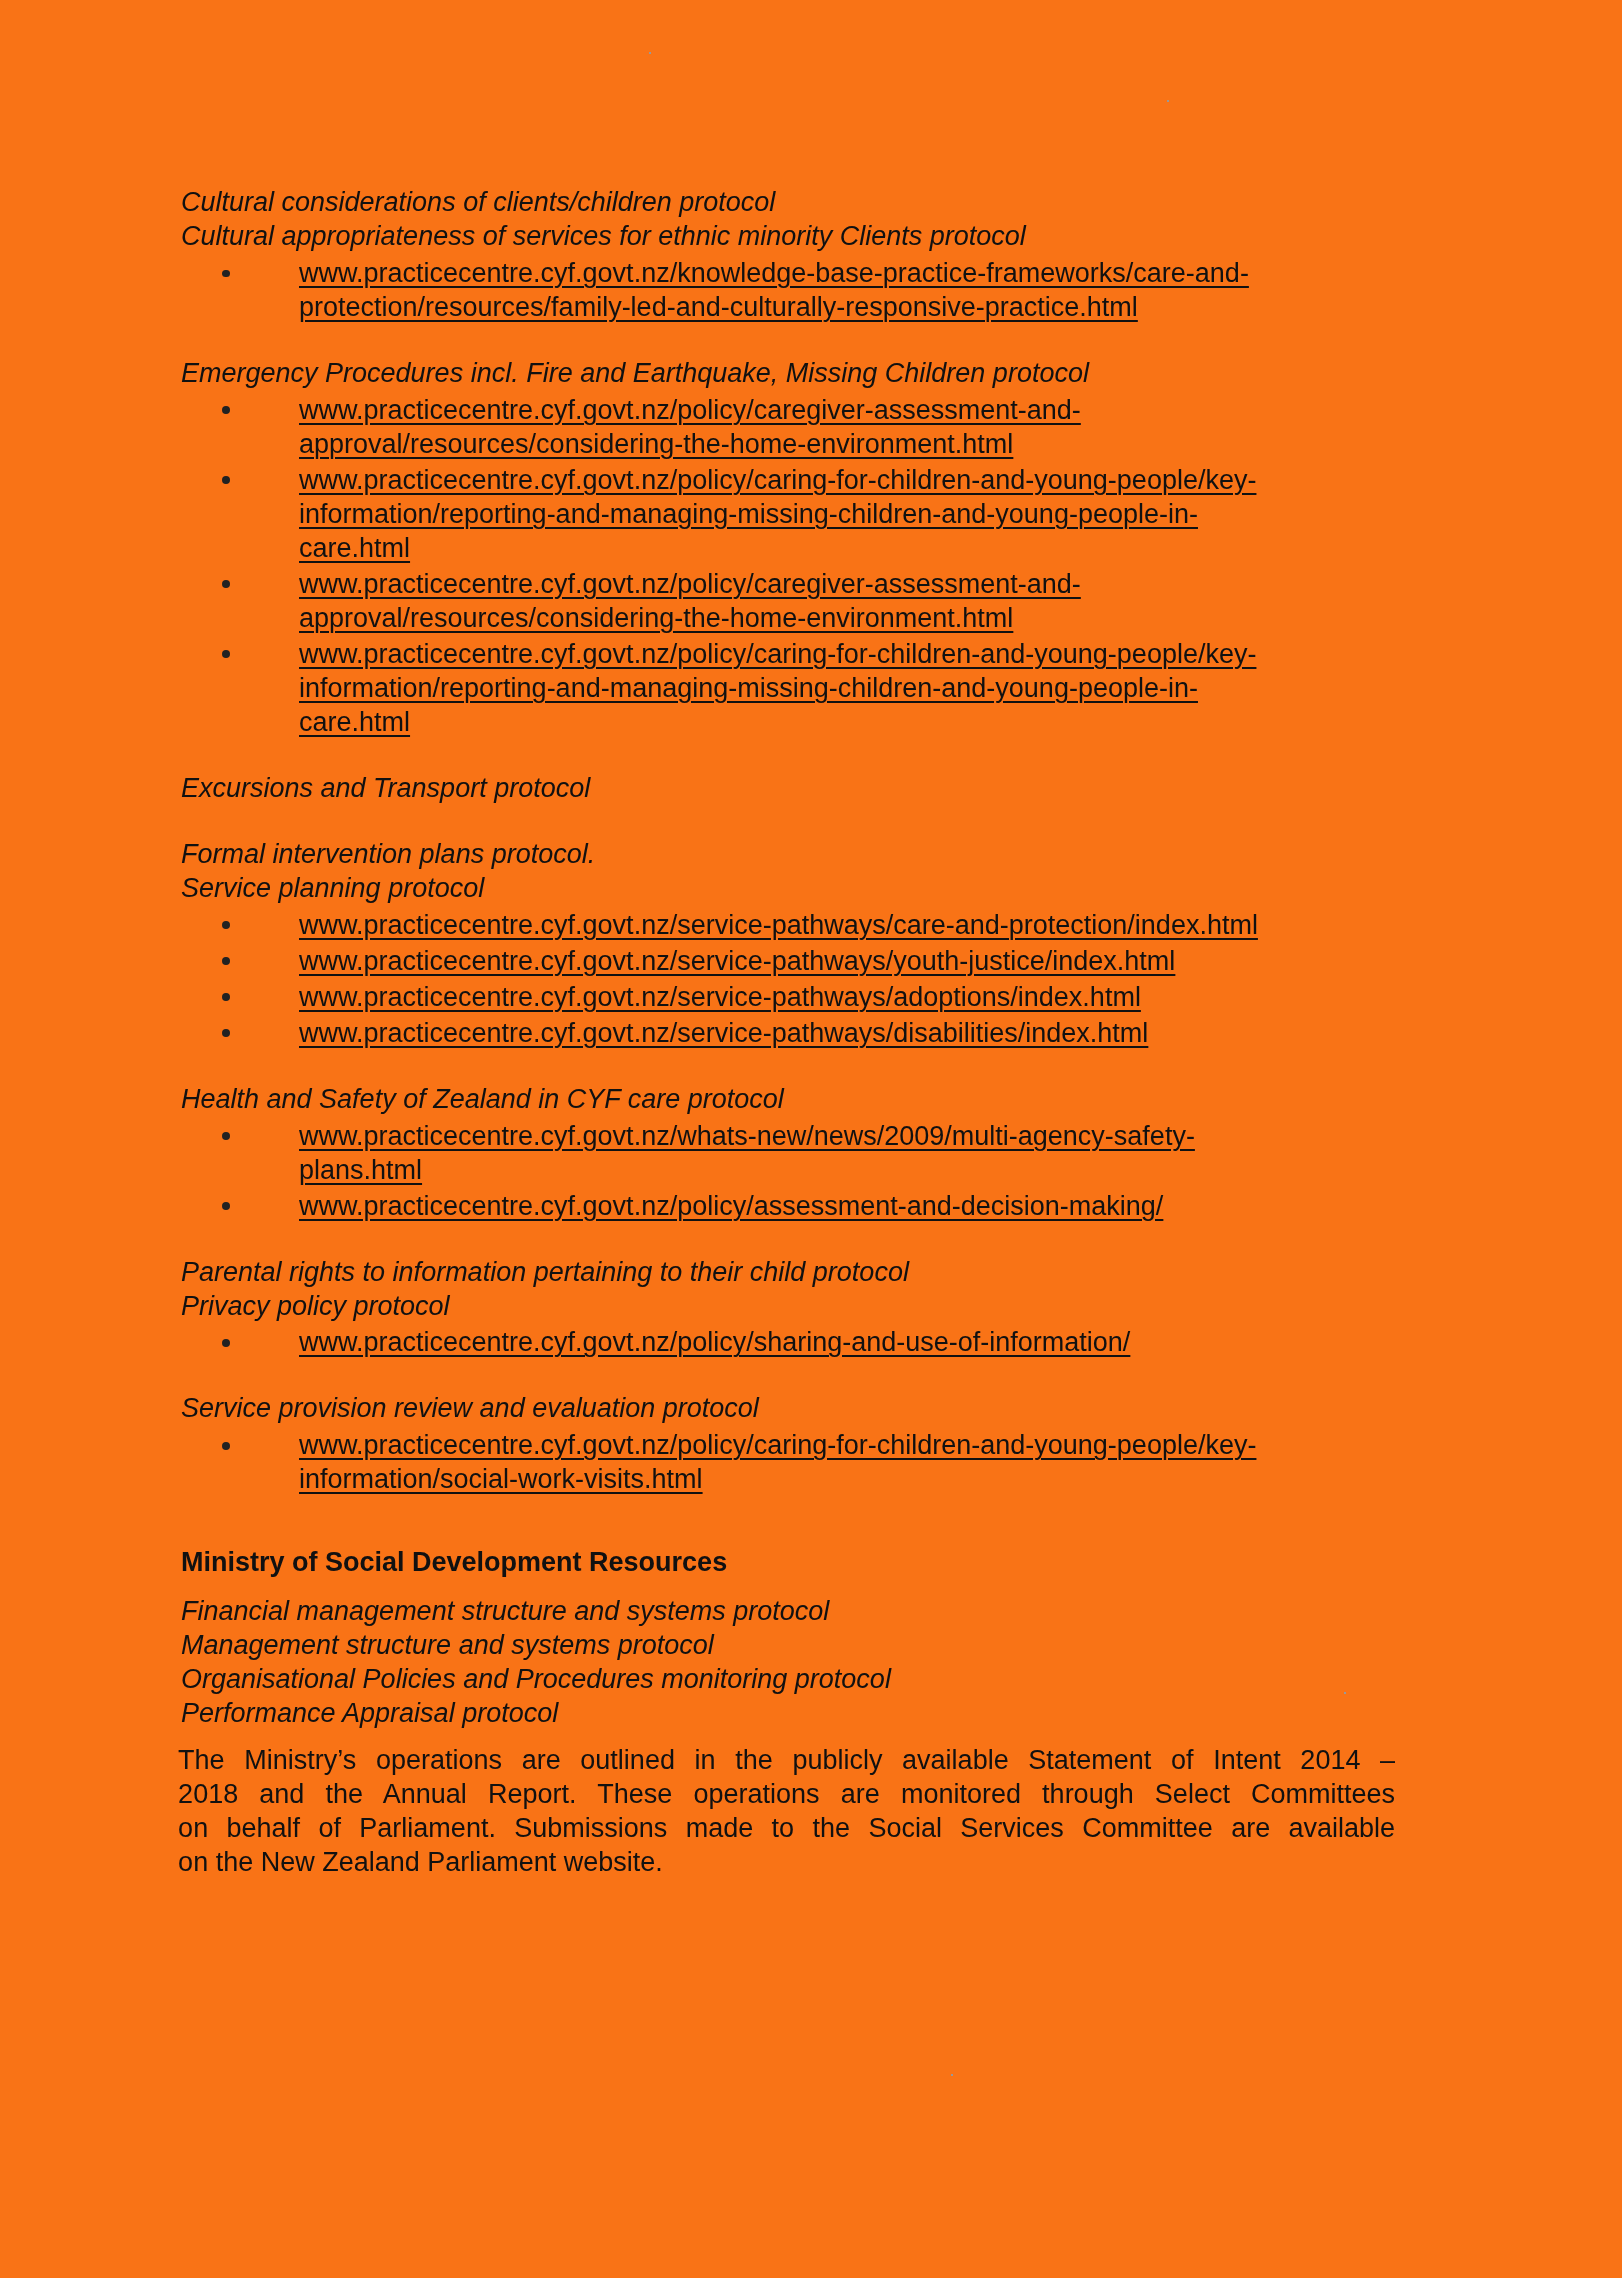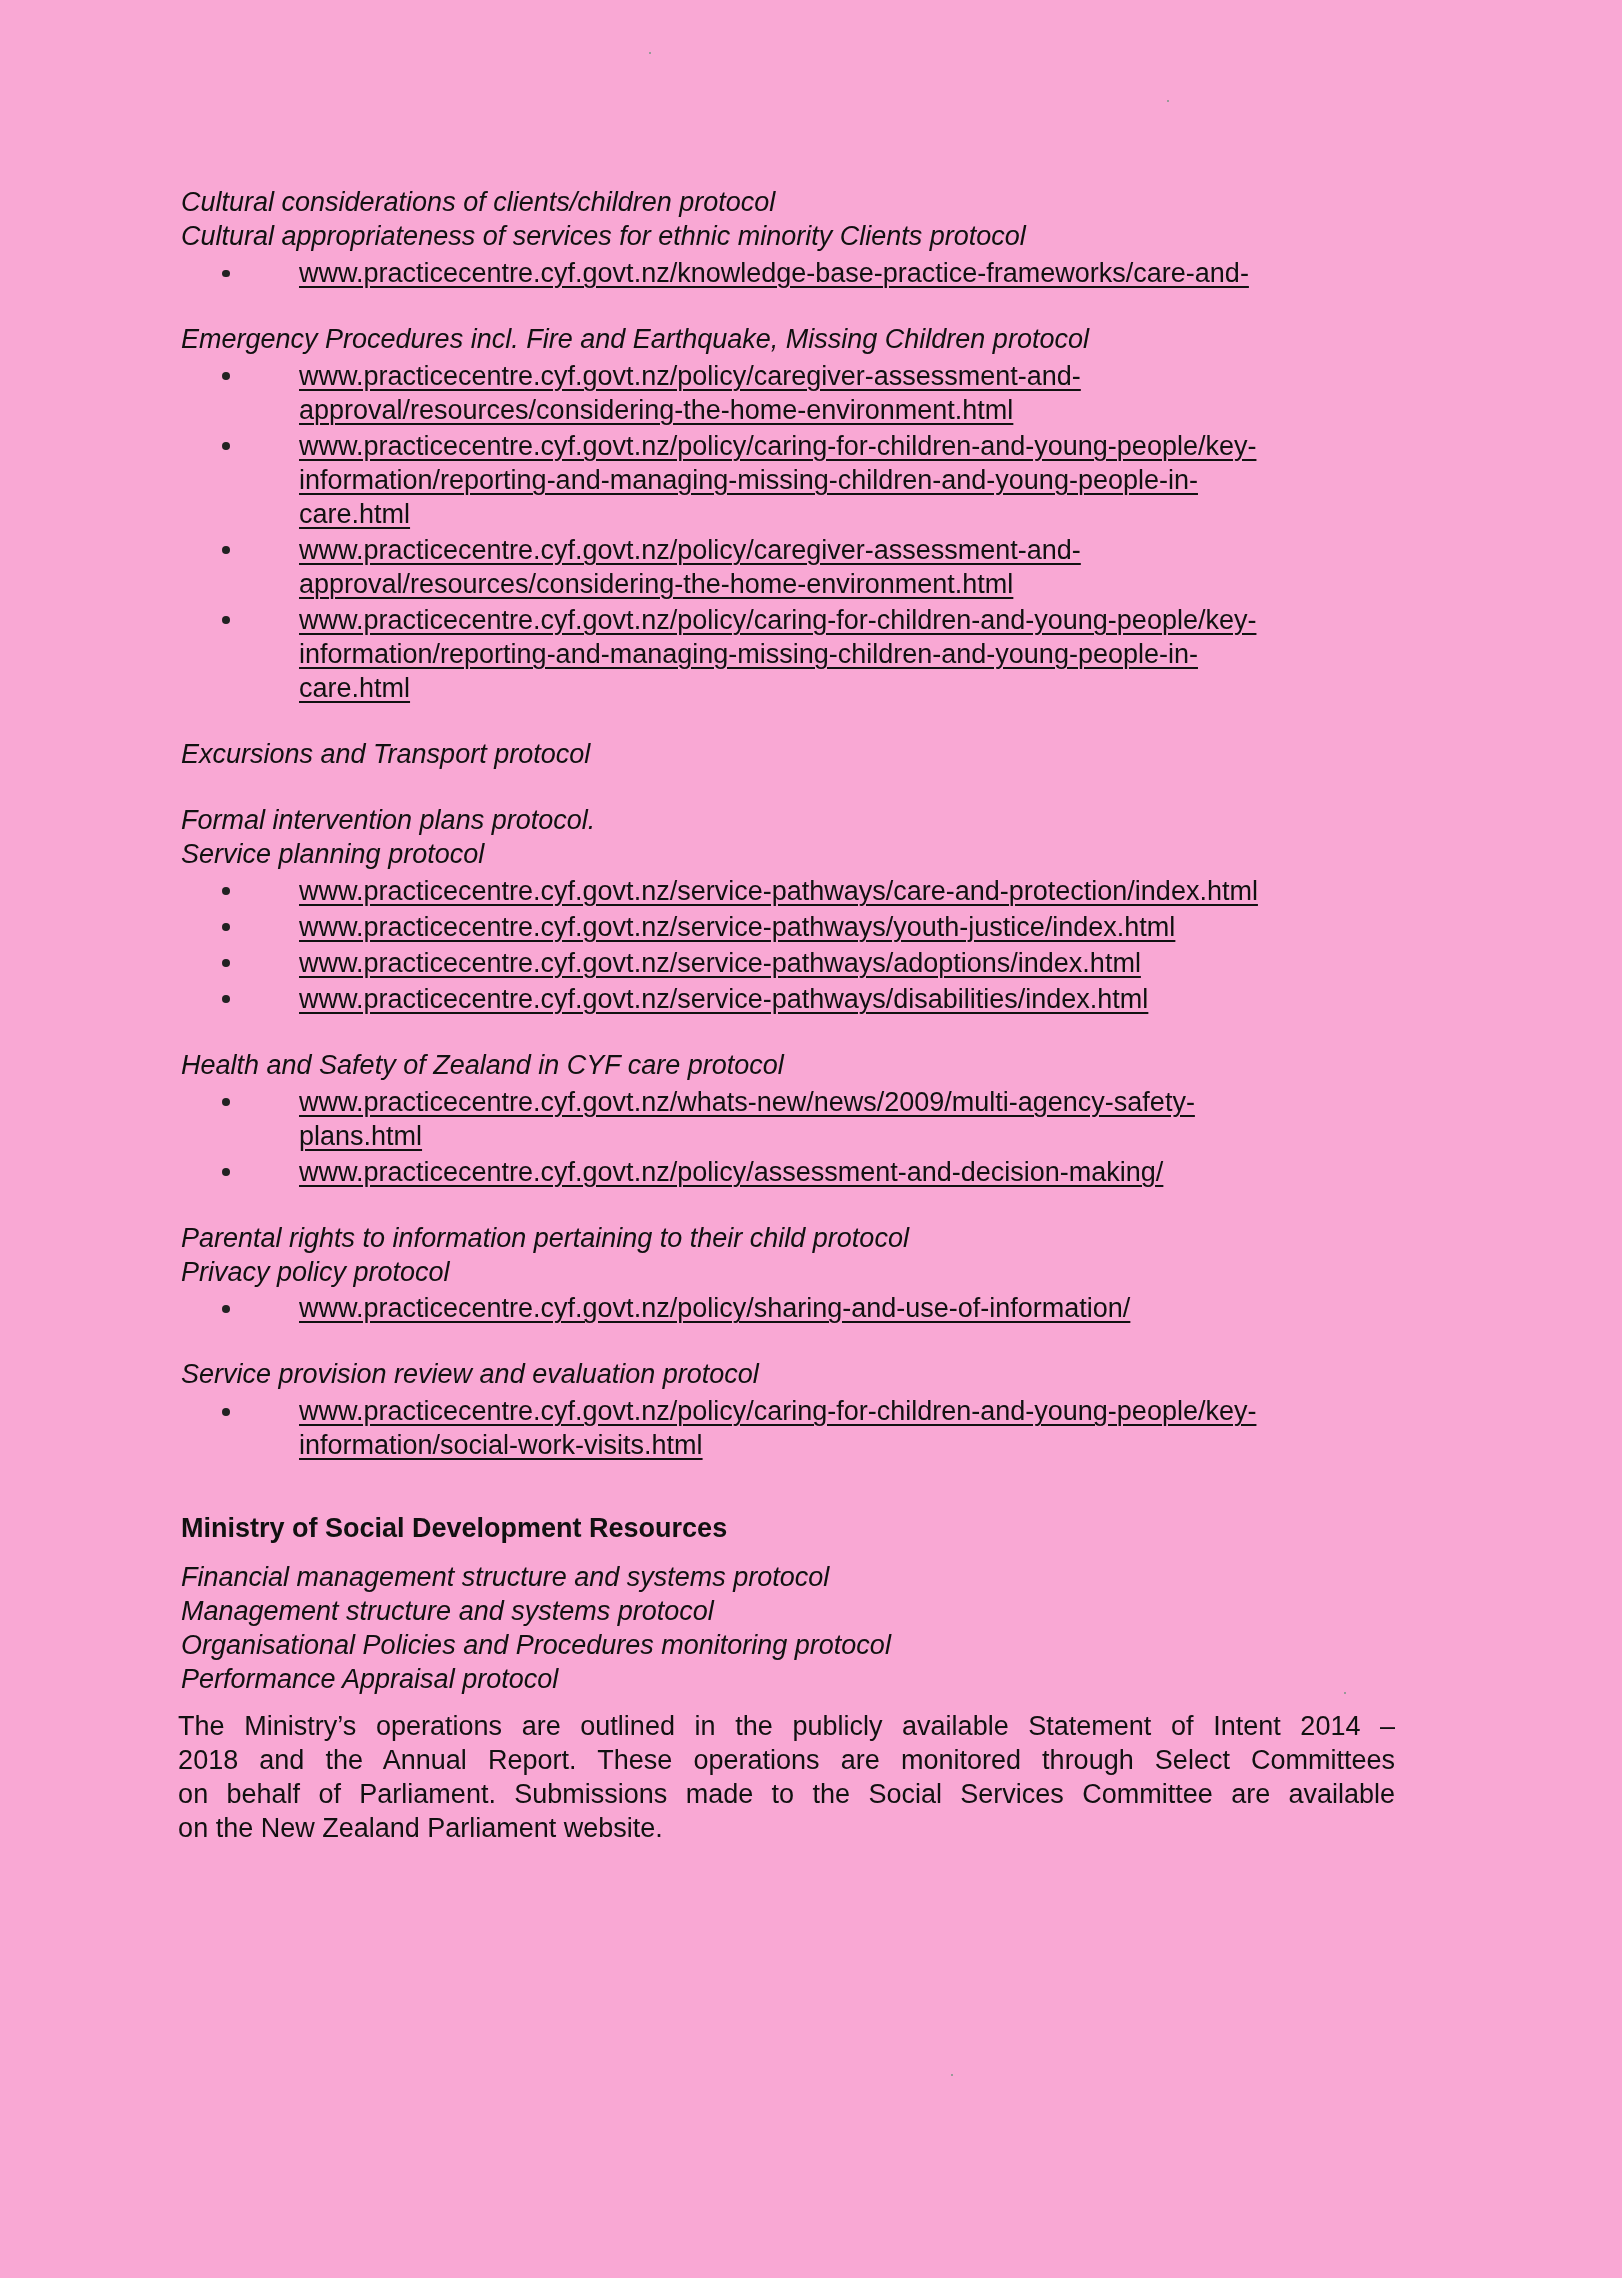--- a/index.html
+++ b/index.html
@@ -1,20 +1,20 @@
 <!DOCTYPE html>
 <html><head>
 <meta charset="utf-8">
 <style>
   html, body { margin: 0; padding: 0; background: #ffffff; }
   body {
     width: 1623px; height: 2278px; position: relative; overflow: hidden;
     font-family: "Liberation Sans", sans-serif; color: #111111;
   }
-  .page { position: absolute; left: 0; top: 0; width: 1623px; height: 2278px; background: #f9a8d4; }
+  .page { position: absolute; left: 0; top: 0; width: 1623px; height: 2278px; background: #f97316; }
   .content { position: absolute; left: 181px; top: 185px; width: 1219px; }
   .line { font-size: 27px; line-height: 34px; height: 34px; white-space: nowrap; }
   .it { font-style: italic; }
   .section { margin-top: 32px; }
   .section.first { margin-top: 0; }
   .list { list-style: none; margin: 2.9px 0 0 0; padding: 0; }
   .item { position: relative; margin: 0 0 2px 0; padding-left: 118px; }
   .bullet {
     position: absolute; left: 41px; top: 13.7px; width: 7.8px; height: 7.8px;
     border-radius: 50%; background: #222;
@@ -30,21 +30,21 @@
 </style>
 </head>
 <body>
 
 <div class="page">
   <div class="content" id="content">
       <div class="section first">
         <div class="line it">Cultural considerations of clients/children protocol</div>
         <div class="line it">Cultural appropriateness of services for ethnic minority Clients protocol</div>
         <ul class="list">
-          <li class="item"><span class="bullet"></span><a class="link" href="#"><span class="line">www.practicecentre.cyf.govt.nz/knowledge-base-practice-frameworks/care-and-</span></a></li>
+          <li class="item"><span class="bullet"></span><a class="link" href="#"><span class="line">www.practicecentre.cyf.govt.nz/knowledge-base-practice-frameworks/care-and-</span><span class="line">protection/resources/family-led-and-culturally-responsive-practice.html</span></a></li>
         </ul>
       </div>
       <div class="section">
         <div class="line it">Emergency Procedures incl. Fire and Earthquake, Missing Children protocol</div>
         <ul class="list">
           <li class="item"><span class="bullet"></span><a class="link" href="#"><span class="line">www.practicecentre.cyf.govt.nz/policy/caregiver-assessment-and-</span><span class="line">approval/resources/considering-the-home-environment.html</span></a></li>
           <li class="item"><span class="bullet"></span><a class="link" href="#"><span class="line">www.practicecentre.cyf.govt.nz/policy/caring-for-children-and-young-people/key-</span><span class="line">information/reporting-and-managing-missing-children-and-young-people-in-</span><span class="line">care.html</span></a></li>
           <li class="item"><span class="bullet"></span><a class="link" href="#"><span class="line">www.practicecentre.cyf.govt.nz/policy/caregiver-assessment-and-</span><span class="line">approval/resources/considering-the-home-environment.html</span></a></li>
           <li class="item"><span class="bullet"></span><a class="link" href="#"><span class="line">www.practicecentre.cyf.govt.nz/policy/caring-for-children-and-young-people/key-</span><span class="line">information/reporting-and-managing-missing-children-and-young-people-in-</span><span class="line">care.html</span></a></li>
         </ul>

